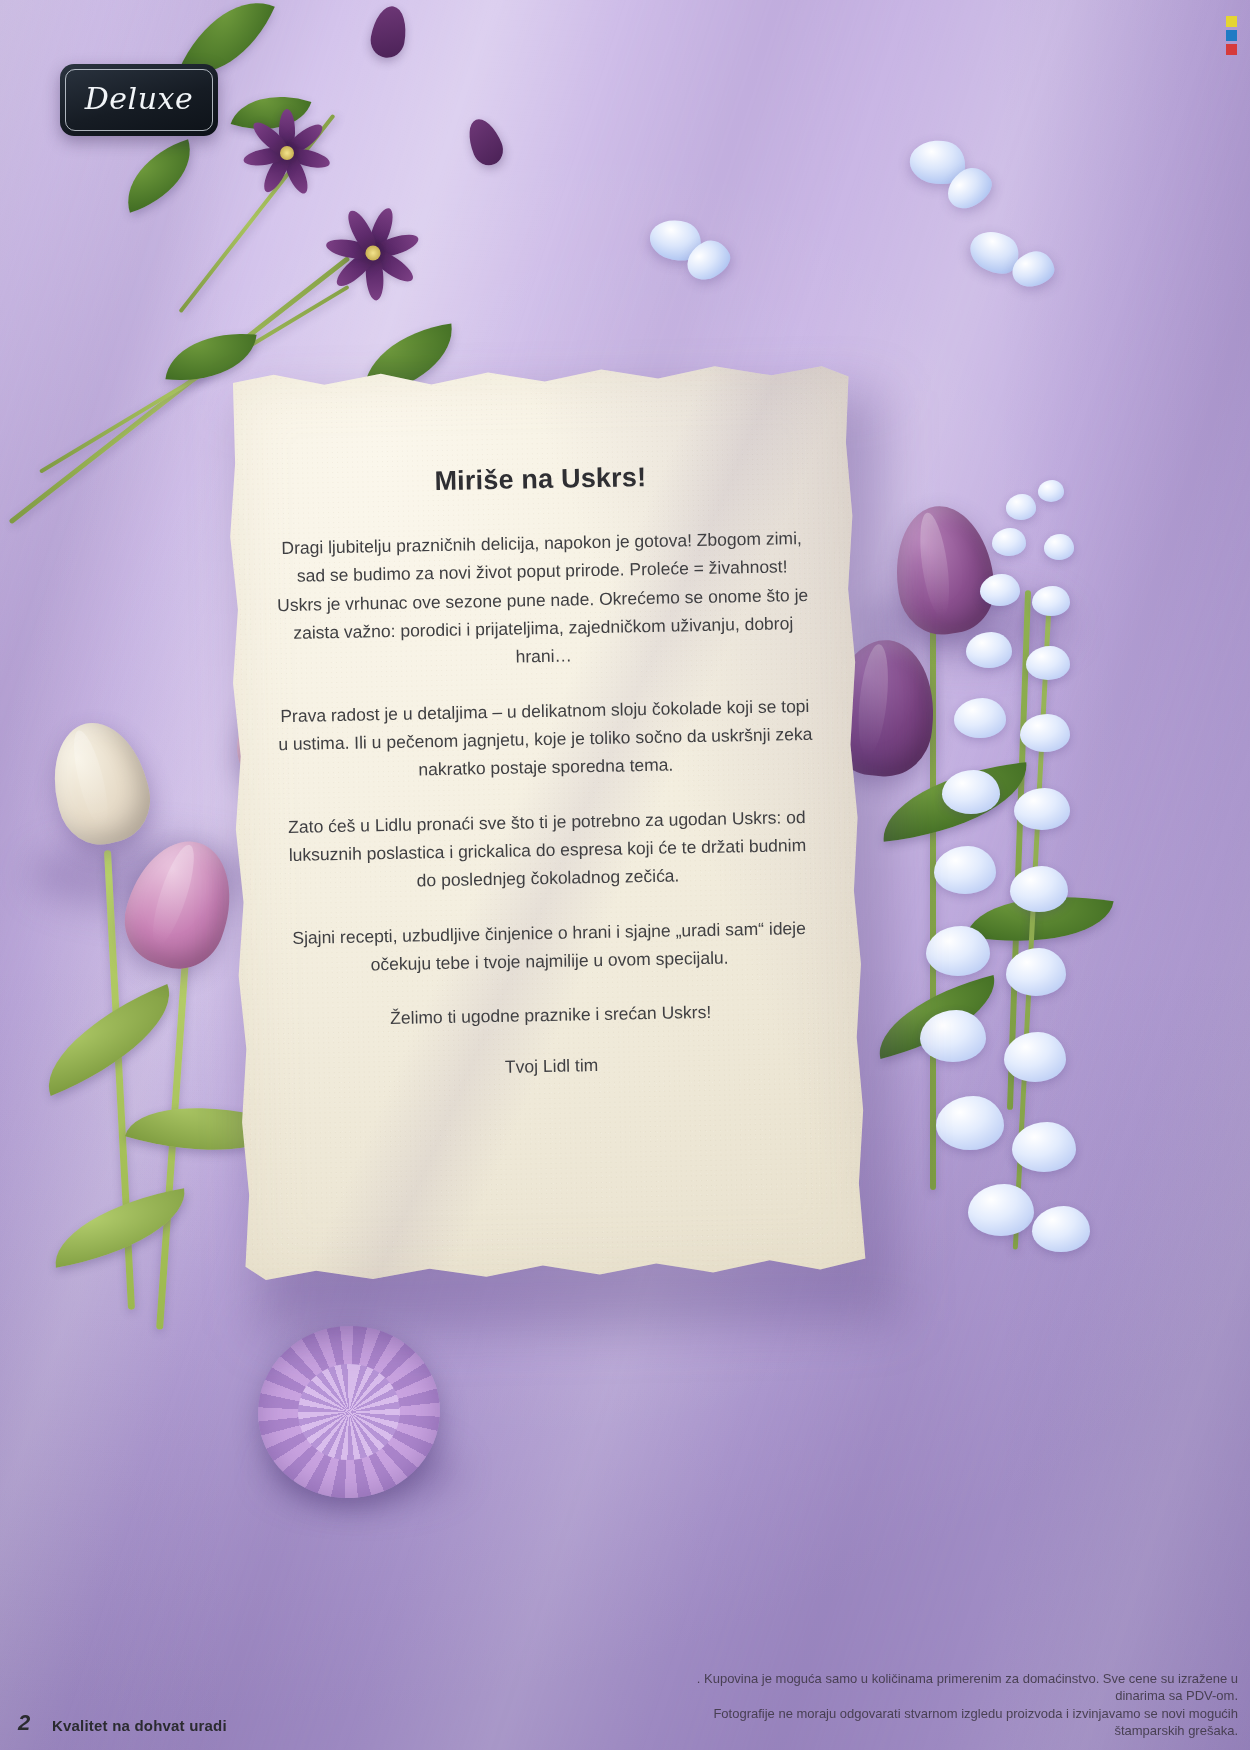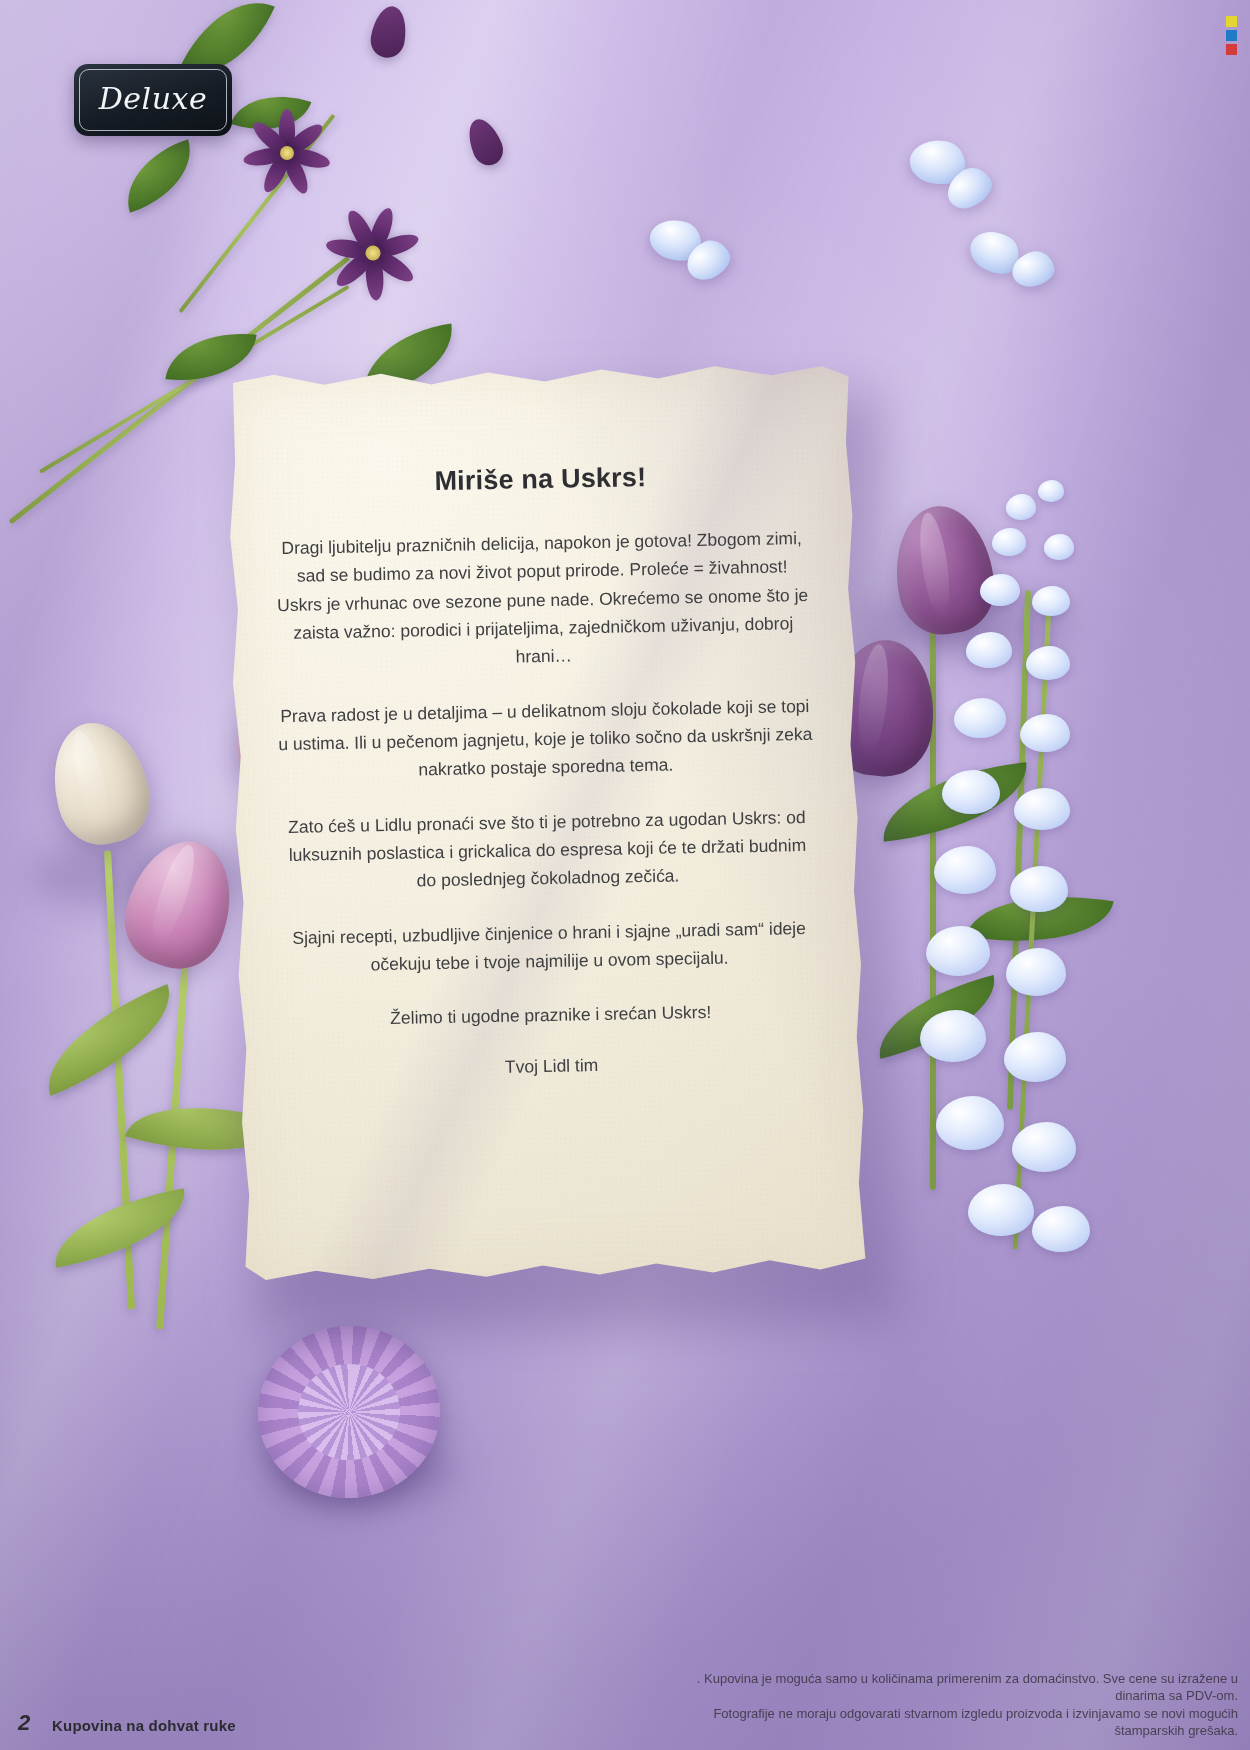--- a/index.html
+++ b/index.html
@@ -65,21 +65,21 @@
     background-image:
       radial-gradient(rgba(255,255,255,.5) 0.6px, transparent 0.7px),
       radial-gradient(rgba(110,85,150,.35) 0.6px, transparent 0.7px);
     background-size: 4px 4px, 6px 6px;
     background-position: 0 0, 2px 3px;
   }
 
   
   .deluxe-logo {
     position: absolute;
-    left: 74px;
+    left: 60px;
     top: 64px;
     width: 158px;
     height: 72px;
     border-radius: 14px;
     background: linear-gradient(165deg, #2b3440 0%, #161c24 55%, #0d1218 100%);
     box-shadow: 0 6px 16px rgba(40,25,70,.35);
     display: flex;
     align-items: center;
     justify-content: center;
   }
@@ -466,20 +466,20 @@
     </div>
   </div>
 
   <div class="deluxe-logo">
     <div class="ring"></div>
     <div class="deluxe-word">Deluxe</div>
   </div>
 
   <div class="footer-bar">
     <div class="page-number">2</div>
-    <div class="footer-slogan">Kupovina na dohvat ruke</div>
+    <div class="footer-slogan">Kvalitet na dohvat uradi</div>
     <div class="legal">
       <div>. Kupovina je moguća samo u količinama primerenim za domaćinstvo. Sve cene su izražene u dinarima sa PDV-om.</div>
       <div>Fotografije ne moraju odgovarati stvarnom izgledu proizvoda i izvinjavamo se novi mogućih štamparskih grešaka.</div>
     </div>
   </div>
 
 </div>
 
 </body></html>

